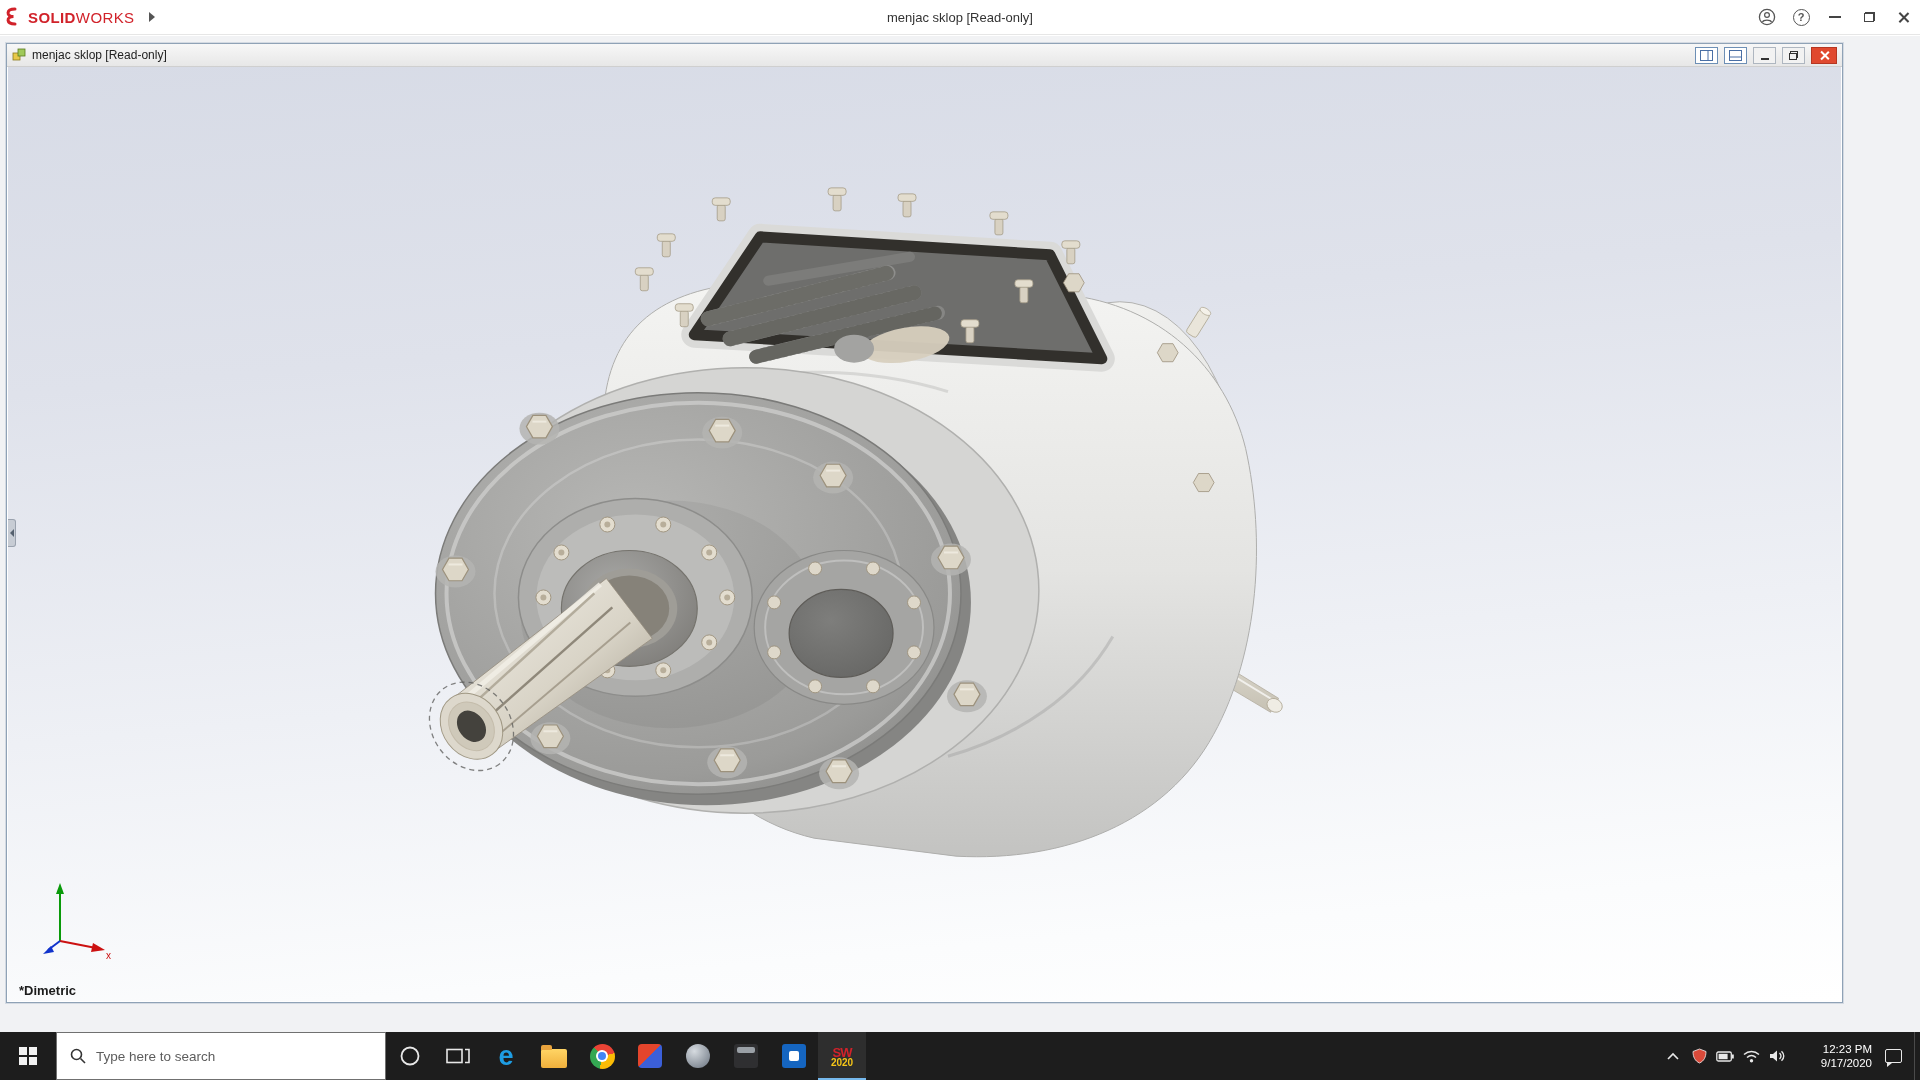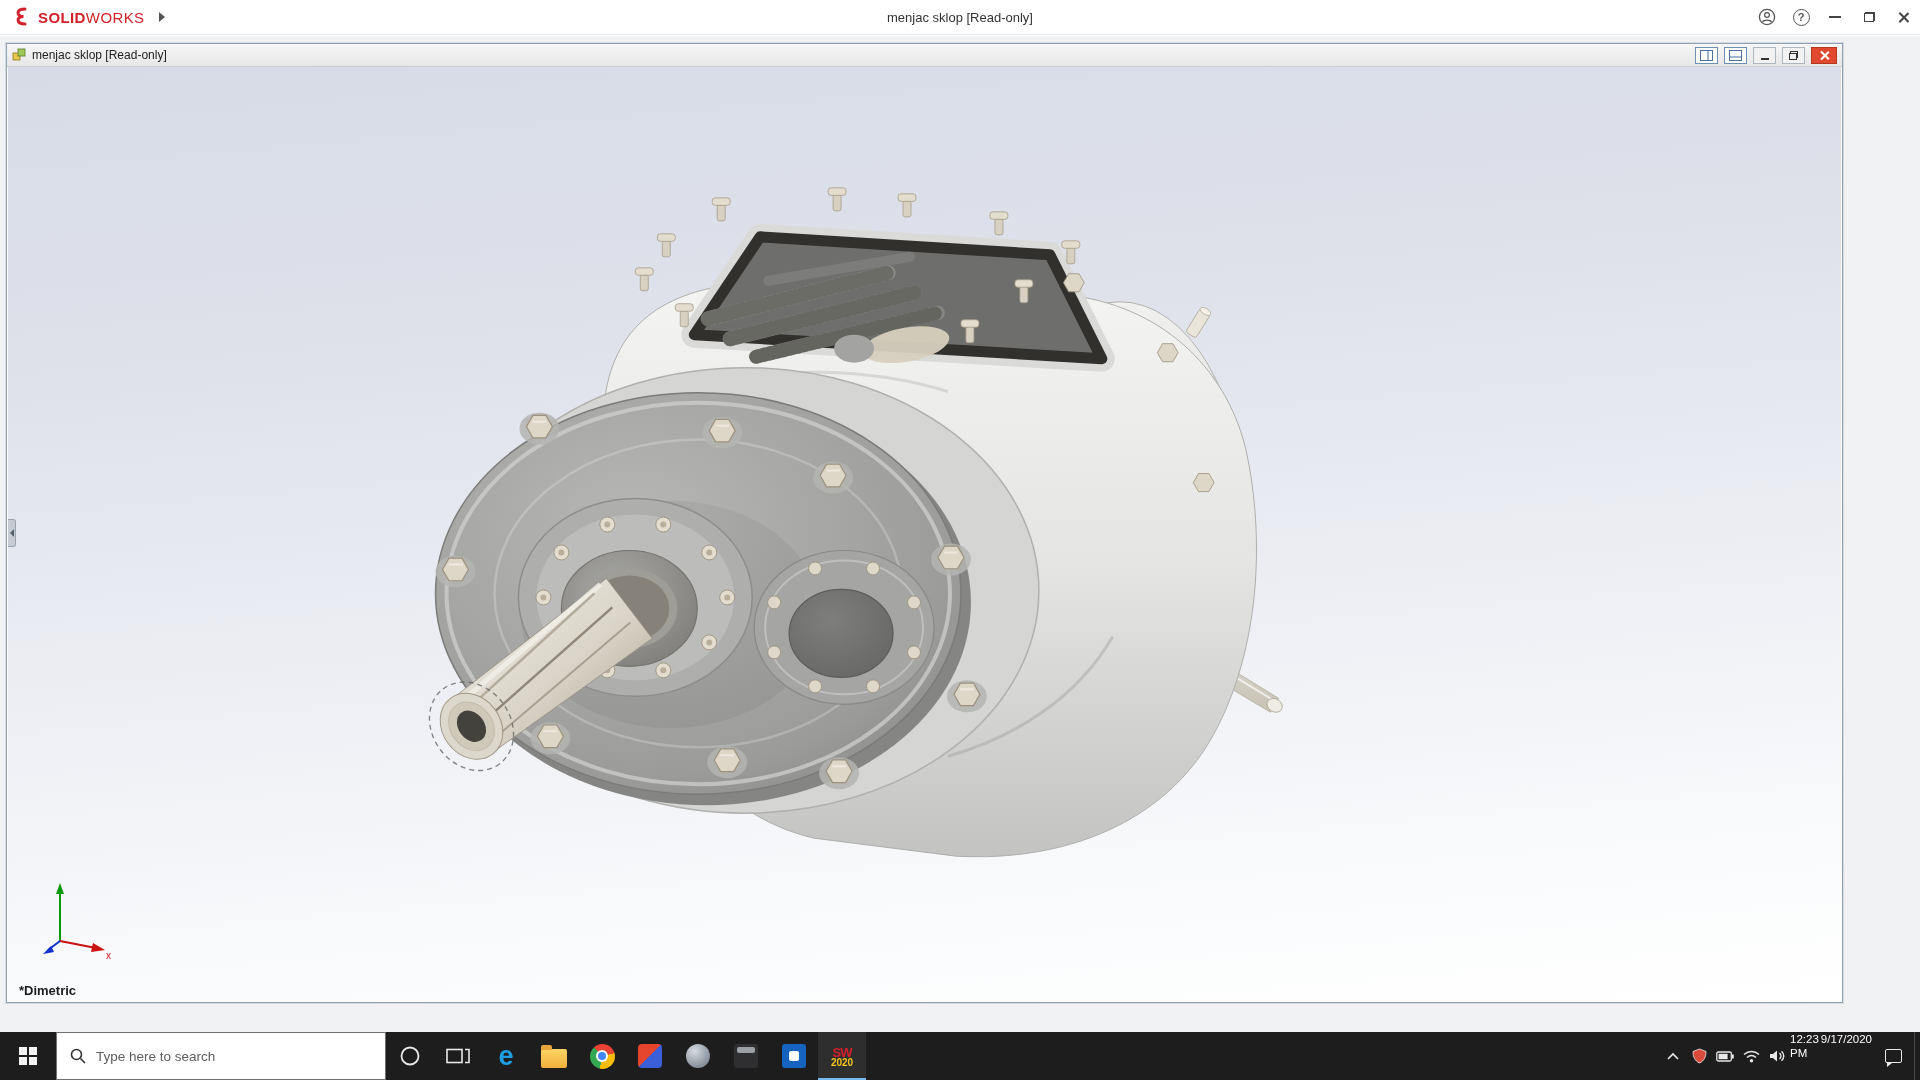--- a/index.html
+++ b/index.html
@@ -2,21 +2,21 @@
 <html><head>
 <meta charset="utf-8">
 <style>
   * { margin:0; padding:0; box-sizing:border-box; }
   body { font-family:"Liberation Sans", sans-serif; background:#000; }
   .screen { position:relative; width:1920px; height:1080px; overflow:hidden; background:#fff; }
 
   
   .titlebar { position:absolute; top:0; left:0; right:0; height:35px; background:#ffffff;
               border-bottom:1px solid #e6e6e6; display:flex; align-items:center; }
-  .brand { display:flex; align-items:center; gap:4px; padding-left:10px; }
+  .brand { display:flex; align-items:center; gap:4px; }
   .brand-text { font-size:15px; letter-spacing:.4px; color:#d1222a; }
   .brand-text .b { font-weight:bold; }
   .brand-arrow { width:0; height:0; border-left:6px solid #555; border-top:5px solid transparent;
                  border-bottom:5px solid transparent; margin-left:10px; }
   .app-title { position:absolute; left:0; right:0; text-align:center; font-size:13px; color:#333; pointer-events:none; }
   .tb-controls { margin-left:auto; display:flex; align-items:center; height:100%; }
   .tb-btn { width:34px; height:100%; display:flex; align-items:center; justify-content:center; color:#444; }
   .help-circle { width:17px; height:17px; border:1.4px solid #555; border-radius:50%;
                  display:flex; align-items:center; justify-content:center; font-size:11px; color:#555; font-weight:bold; }
   .glyph-min { width:12px; height:2px; background:#444; }
@@ -82,21 +82,21 @@
   .chrome::before { content:""; position:absolute; inset:6.5px; background:#fff; border-radius:50%; }
   .chrome::after { content:""; position:absolute; inset:8.5px; background:#4285f4; border-radius:50%; }
   .pin1 { width:24px; height:24px; border-radius:4px; background:linear-gradient(135deg,#e4452c 0 50%,#3b5fd9 50% 100%); }
   .pin2 { width:24px; height:24px; border-radius:50%; background:radial-gradient(circle at 35% 30%,#d6dbe0,#69727e); }
   .pin3 { position:relative; width:24px; height:24px; border-radius:3px; background:#2f2f31; }
   .pin3::before { content:""; position:absolute; top:3px; left:3px; right:3px; height:6px; background:#9aa0a6; border-radius:2px; }
   .pin4 { position:relative; width:24px; height:24px; border-radius:3px; background:#1565c0; }
   .pin4::before { content:""; position:absolute; inset:7px; background:#fff; border-radius:2px; }
   .tray { margin-left:auto; display:flex; align-items:stretch; }
   .tray-ic { width:26px; display:flex; align-items:center; justify-content:center; }
-  .clock { width:82px; display:flex; flex-direction:row; align-items:flex-start; justify-content:center;
+  .clock { width:82px; display:flex; flex-direction:column; align-items:flex-end; justify-content:center;
            color:#fff; font-size:11.5px; line-height:14px; }
   .notif { width:42px; display:flex; align-items:center; justify-content:center; }
   .notif-glyph { position:relative; width:17px; height:14px; border:1.5px solid #e8e8e8; border-radius:2px; }
   .notif-glyph::after { content:""; position:absolute; left:1px; bottom:-5px; width:0; height:0;
                         border-top:4px solid #e8e8e8; border-right:5px solid transparent; }
   .show-desktop { width:6px; border-left:1px solid #4a4a4a; }
 </style>
 </head>
 <body>
 

